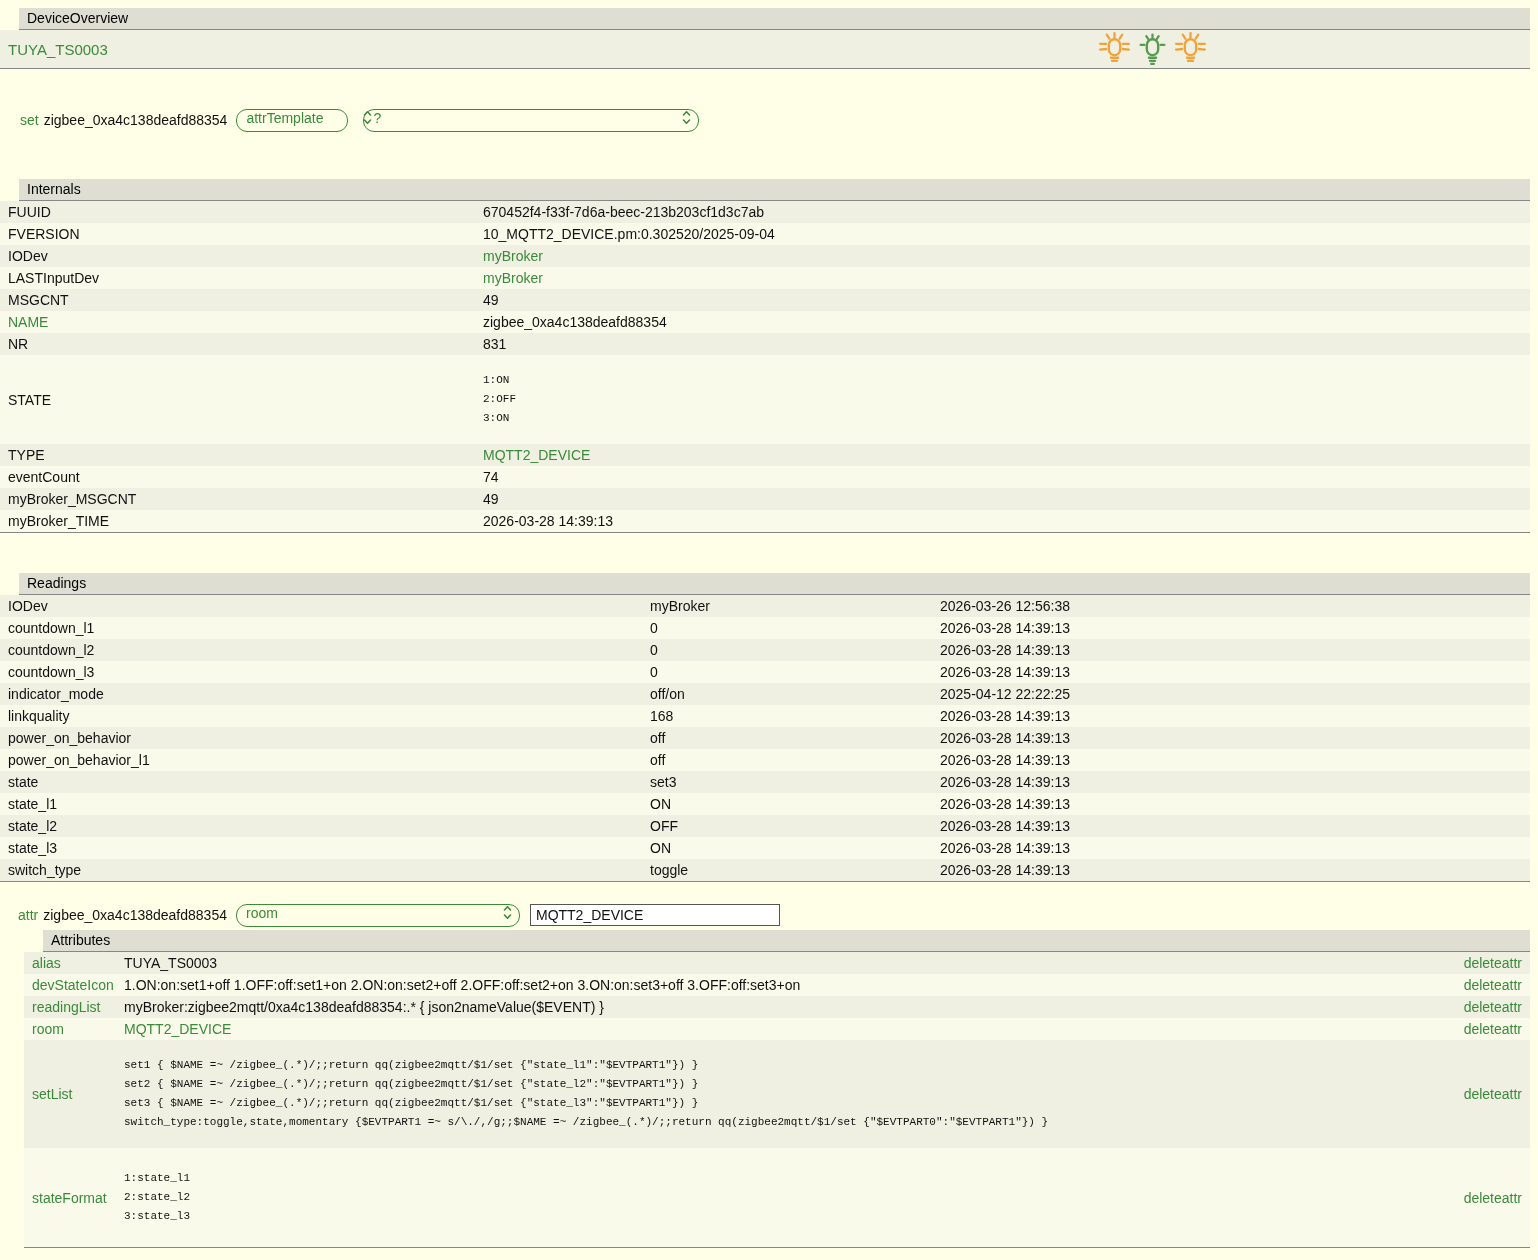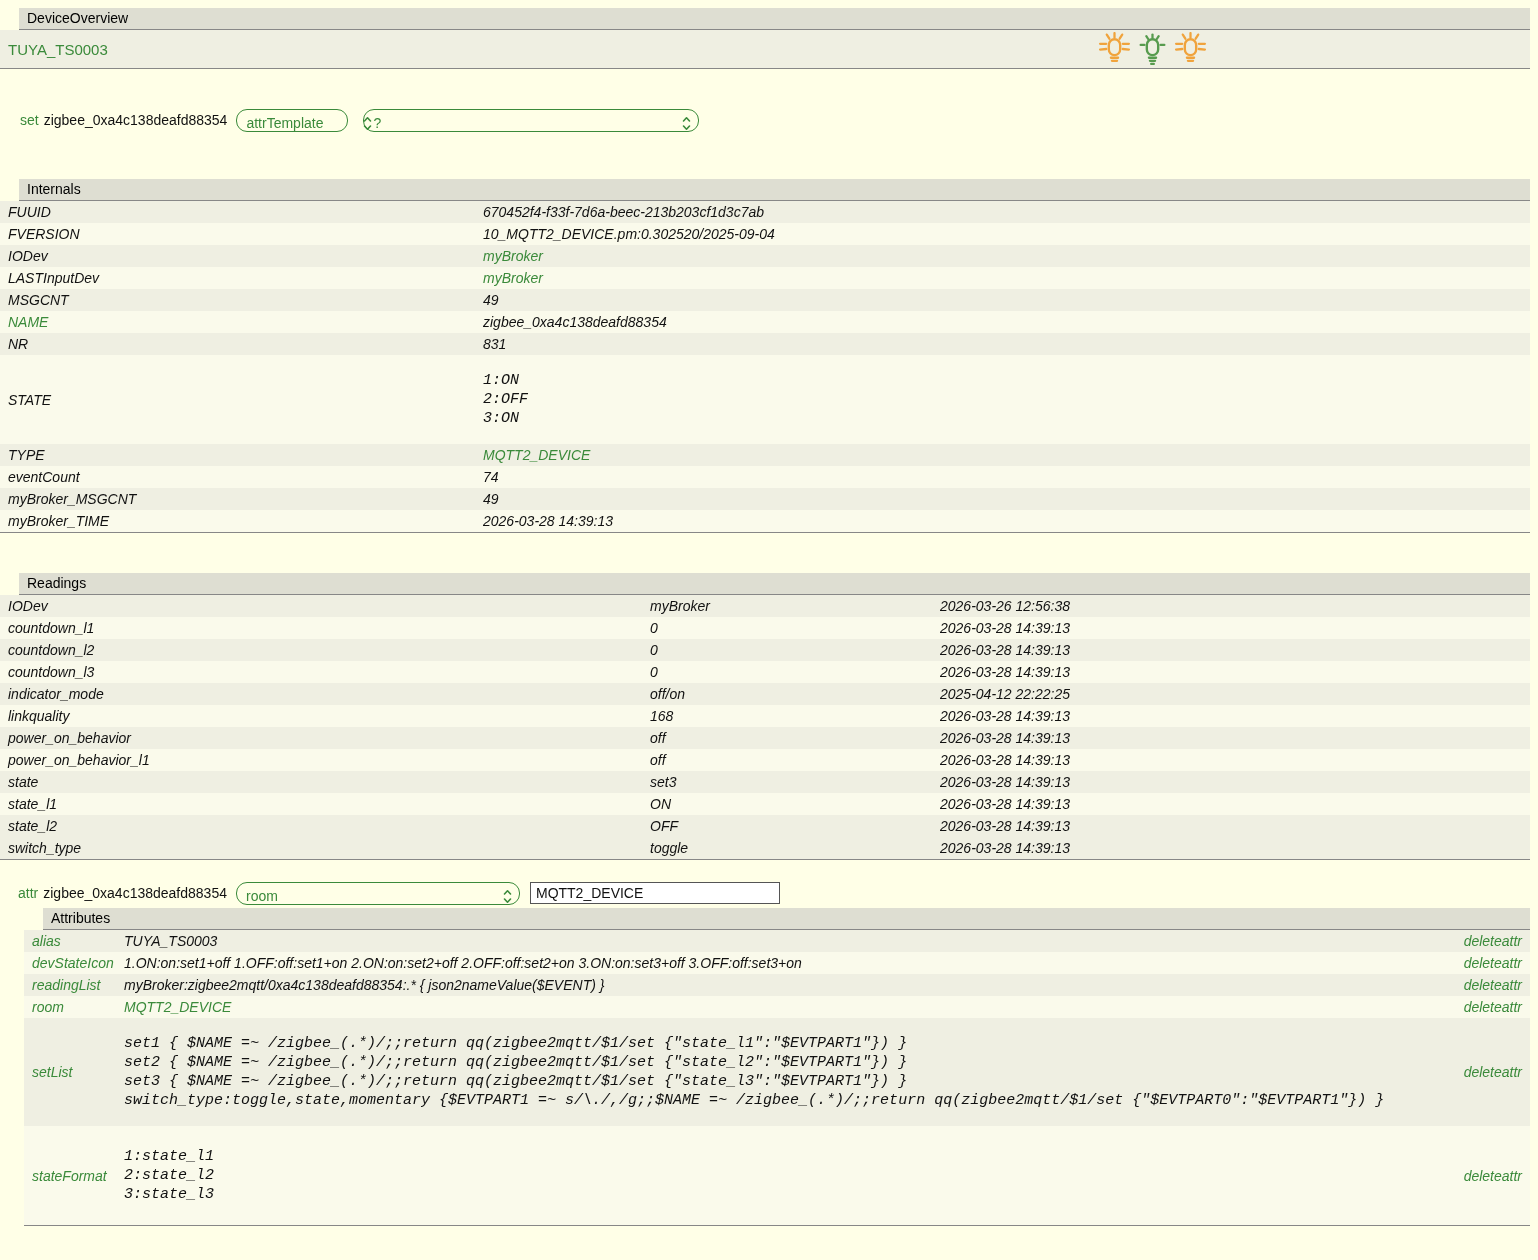--- a/index.html
+++ b/index.html
@@ -38,48 +38,48 @@
   .device-alias{color:var(--green);font-size:15px;margin-left:8px;cursor:pointer;text-decoration:none;}
   .state-icons{position:absolute;left:1098px;top:50%;transform:translateY(-50%);display:flex;gap:5px;}
   .state-icons svg{display:block;cursor:pointer;}
   
   .cmd-row{display:flex;align-items:center;height:26px;}
   .cmd-row.set-row{margin-top:38px;padding-left:20px;}
   .cmd-row.attr-row{margin-top:20px;margin-bottom:2px;padding-left:18px;}
   .cmd-label{color:var(--green);margin-right:5px;}
   .cmd-device{color:#111;margin-right:9px;}
   .pill-select{
-    display:inline-flex;align-items:flex-end;justify-content:space-between;
+    display:inline-flex;align-items:flex-start;justify-content:space-between;
     border:1.5px solid var(--green);border-radius:11px;
     height:23px;padding:0 7px 0 9px;color:var(--green);
     background:transparent;cursor:pointer;white-space:nowrap;gap:32px;
   }
   .pill-select .chev{margin-left:8px;display:flex;}
   .sel-cmd{width:112px;margin-right:15px;}
   .sel-arg{width:336px;}
   .sel-attr{width:284px;margin-right:10px;}
   .text-input{
     width:250px;height:22px;border:1px solid #555;background:#fff;
     font-family:"Liberation Sans",sans-serif;font-size:14px;padding:1px 5px;color:#111;
   }
   
   .internals-block{margin-top:46px;}
   .readings-block{margin-top:40px;}
   .attributes-block{margin-top:0;padding-left:24px;}
-  table{border-collapse:collapse;width:100%;table-layout:fixed;font-style:italic;}
+  table{border-collapse:collapse;width:100%;table-layout:fixed;}
   table{border-bottom:1px solid var(--line);}
   tr.odd{background:var(--row-odd);}
   tr.even{background:var(--row-even);}
   td{padding:3px 0;line-height:16px;vertical-align:middle;overflow:hidden;}
   td.key{padding-left:8px;}
   td.del{text-align:right;padding-right:8px;}
   .link{color:var(--green);cursor:pointer;text-decoration:none;}
   .mono{
     font-family:"Liberation Mono","DejaVu Sans Mono",monospace;
-    font-size:15px;line-height:19px;white-space:pre;margin:13px 0;
+    font-size:11px;line-height:19px;white-space:pre;margin:13px 0;
   }
   .mono.pad-lg{margin:18px 0;}
 </style>
 </head>
 <body>
 
 <div class="page">
 
   <div class="overview-block">
     <div class="section-header">DeviceOverview</div>
@@ -275,20 +275,25 @@
           <tr class="even">
             <td class="key"><span>state_l1</span></td>
             <td><span>ON</span></td>
             <td><span>2026-03-28 14:39:13</span></td>
           </tr>
           <tr class="odd">
             <td class="key"><span>state_l2</span></td>
             <td><span>OFF</span></td>
             <td><span>2026-03-28 14:39:13</span></td>
           </tr>
+          <tr class="even">
+            <td class="key"><span>state_l3</span></td>
+            <td><span>ON</span></td>
+            <td><span>2026-03-28 14:39:13</span></td>
+          </tr>
           <tr class="odd">
             <td class="key"><span>switch_type</span></td>
             <td><span>toggle</span></td>
             <td><span>2026-03-28 14:39:13</span></td>
           </tr>
         </tbody>
     </table>
   </div>
 
   <div class="cmd-row attr-row">

